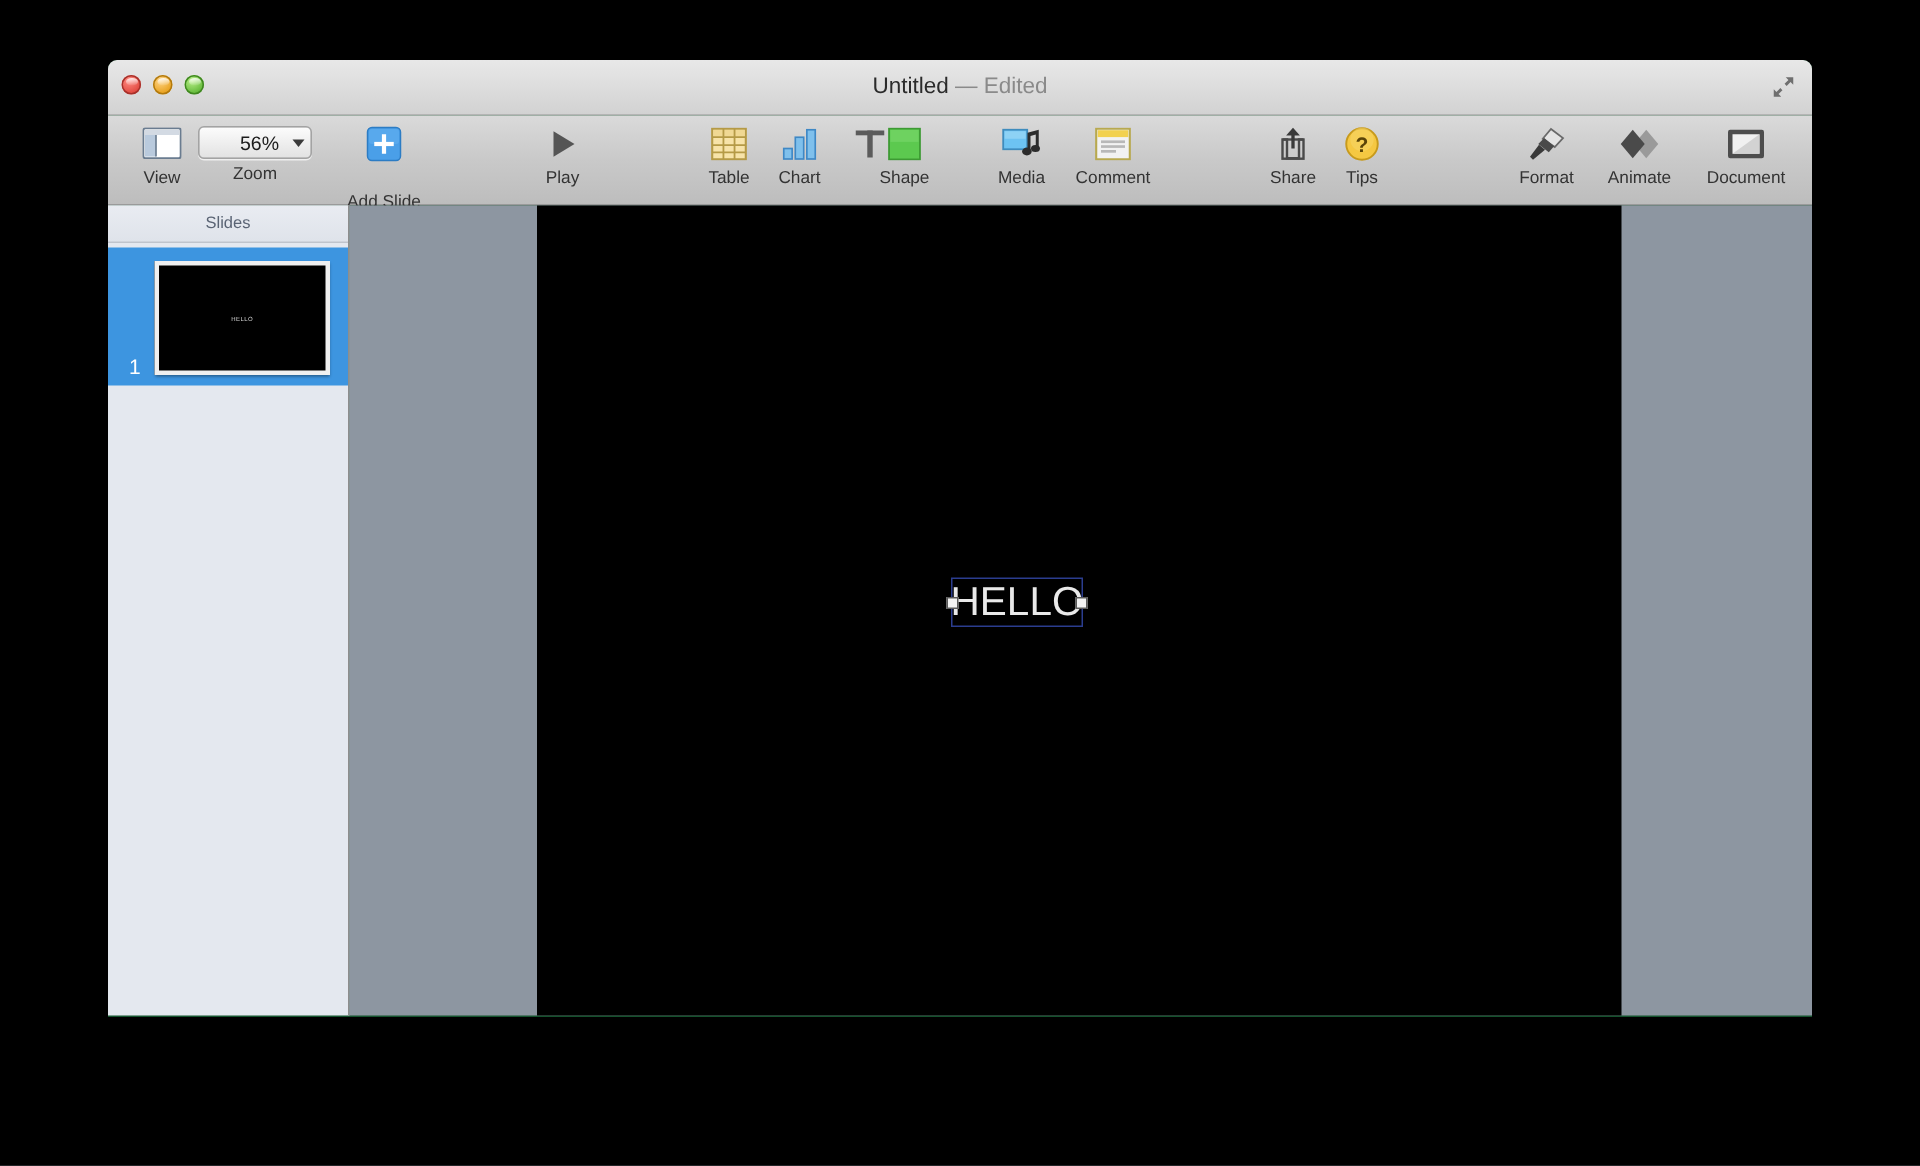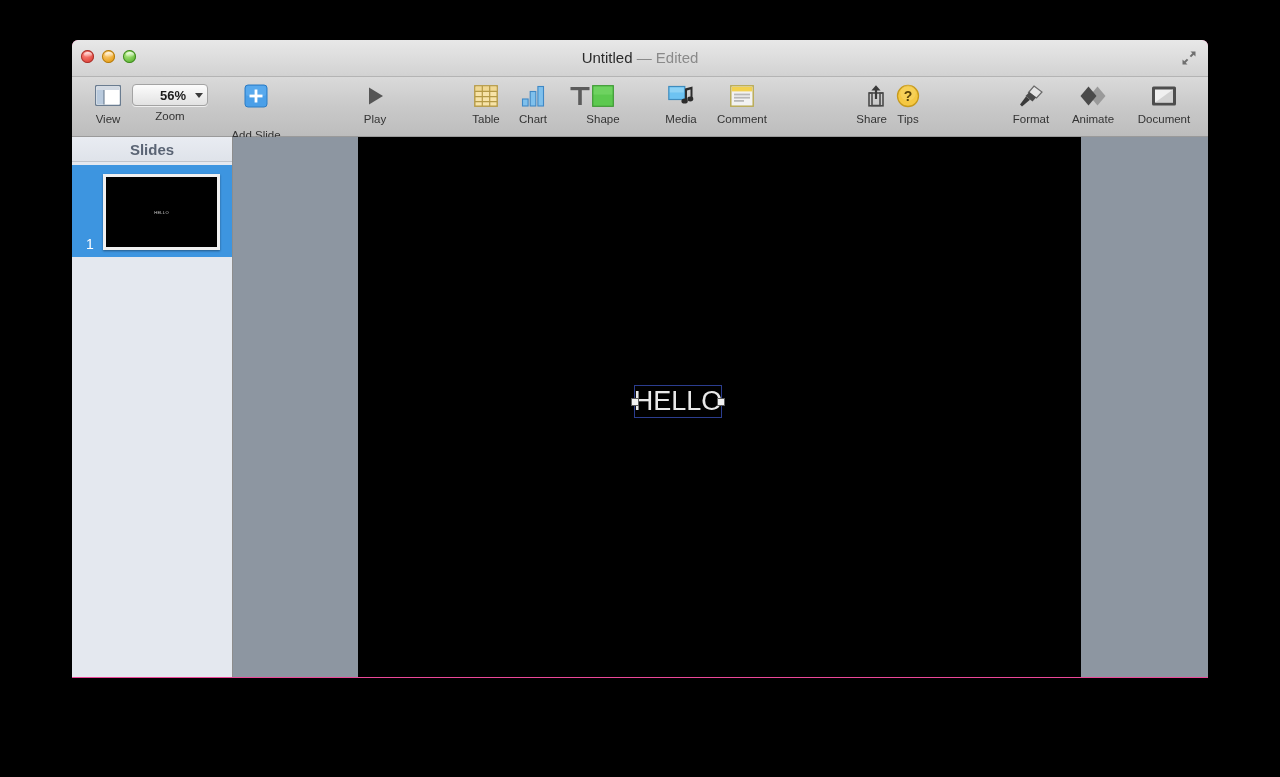--- a/index.html
+++ b/index.html
@@ -8,21 +8,21 @@
     background: #000;
     font-family: "Liberation Sans", sans-serif;
     overflow: hidden;
   }
 
   
   #app-window {
     position: absolute;
     left: 72px; top: 40px;
     width: 1136px; height: 638px;
-    background: #ec4899;
+    background: #14532d;
     border-radius: 6px 6px 0 0;
     box-shadow: 0 0 0 1px rgba(0,0,0,0.35);
     overflow: hidden;
   }
 
   
   #titlebar {
     position: relative;
     height: 37px;
     background: linear-gradient(to bottom, #e8e8e8 0%, #d2d2d2 100%);
@@ -81,21 +81,21 @@
     position: absolute; left: 60px; top: 7px;
     width: 76px; height: 22px;
     border-radius: 4px;
     background: linear-gradient(to bottom, #fcfcfc, #e2e2e2);
     border: 1px solid #a3a3a3;
     box-shadow: 0 1px 0 rgba(255,255,255,0.7);
     display: flex; align-items: center; cursor: pointer;
   }
   #zoom-value {
     flex: 1; text-align: center; font-size: 13px;
-    color: #1c1c1c; font-weight: 700; padding-left: 22px;
+    color: #1c1c1c; font-weight: 400; padding-left: 22px;
   }
   #zoom-caret {
     width: 16px; display: flex; align-items: center; justify-content: center;
   }
   #zoom-caret-glyph {
     width: 0; height: 0;
     border-left: 4px solid transparent; border-right: 4px solid transparent;
     border-top: 5px solid #3a3a3a;
   }
   #zoom-label {
@@ -117,21 +117,21 @@
     border-right: 1px solid #8d8d8d;
     display: flex; flex-direction: column;
   }
   #navigator-header {
     height: 25px;
     background: linear-gradient(to bottom, #e9ecf2, #dfe3ea);
     border-bottom: 1px solid #bfc4cc;
     display: flex; align-items: center; justify-content: center;
   }
   #navigator-header-label {
-    font-size: 15px; font-weight: bold; color: #5a6474;
+    font-size: 11px; font-weight: normal; color: #5a6474;
   }
   #slide-list { flex: 1; padding-top: 3px; }
   .slide-row {
     position: relative;
     height: 92px;
     background: #3d95e0;
     display: flex; align-items: center;
     cursor: pointer;
   }
   .slide-number {
@@ -325,21 +325,21 @@
           <rect x="0.8" y="0.8" width="22.4" height="20.4" fill="#f2f2f2" stroke="#b8a94f" stroke-width="1.4"></rect>
           <rect x="1.8" y="1.8" width="20.4" height="4.6" fill="#f2d14f"></rect>
           <rect x="4" y="8.6" width="16" height="1.8" fill="#b8b8b8"></rect>
           <rect x="4" y="11.8" width="16" height="1.8" fill="#b8b8b8"></rect>
           <rect x="4" y="15" width="10" height="1.8" fill="#b8b8b8"></rect>
         </svg>
       </div>
       <div class="tb-label">Comment</div>
     </div>
 
-    <div class="tb-item" style="left:765px; width:50px;align-items:flex-end;">
+    <div class="tb-item" style="left:765px; width:50px;">
       <div class="tb-icon">
         <svg width="22" height="24" viewBox="0 0 22 24">
           <path d="M4 9 H7 V21.5 H15 V9 H18" fill="none" stroke="#4a4a4a" stroke-width="1.6"></path>
           <rect x="4" y="9" width="14" height="12.8" fill="none" stroke="#4a4a4a" stroke-width="1.6"></rect>
           <rect x="9.9" y="4" width="2.2" height="11" fill="#3a3a3a"></rect>
           <path d="M11 1.2 L15.6 6.4 H6.4 Z" fill="#3a3a3a"></path>
         </svg>
       </div>
       <div class="tb-label">Share</div>
     </div>

